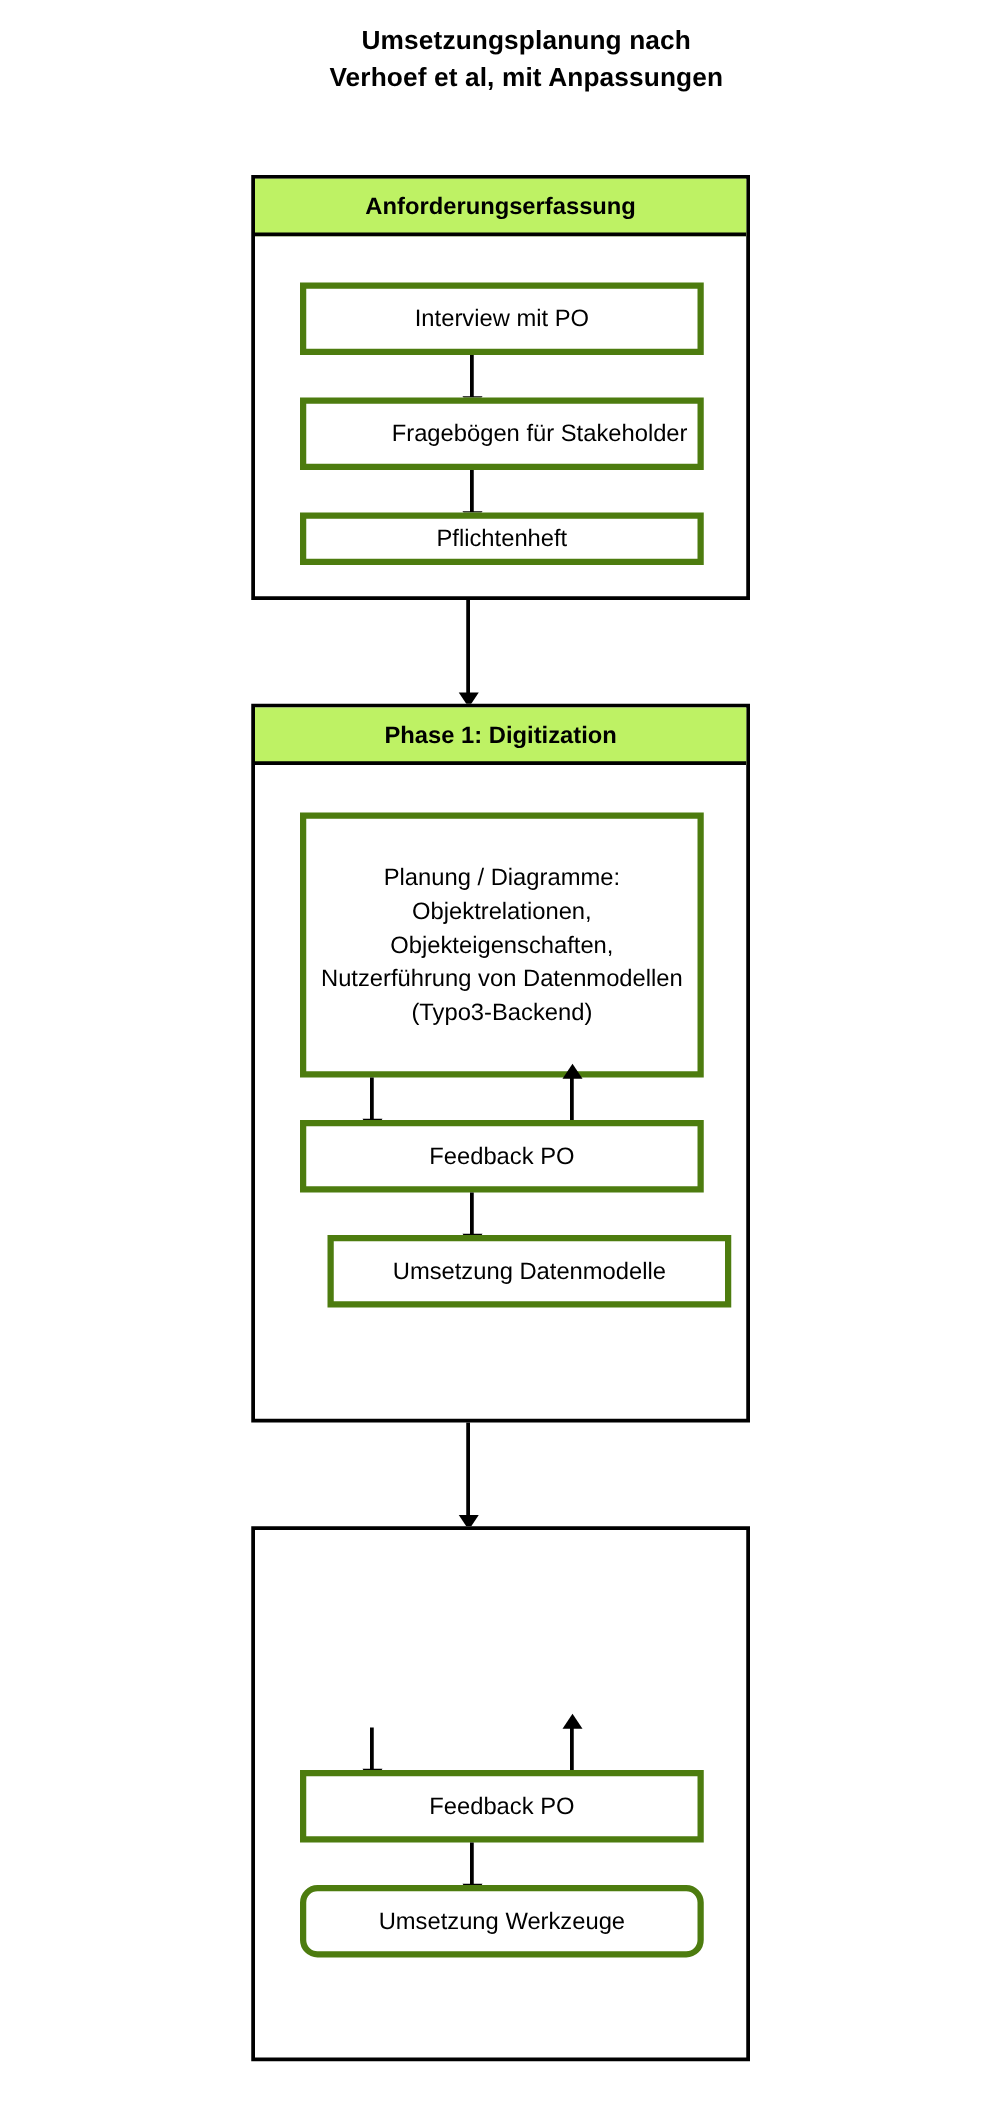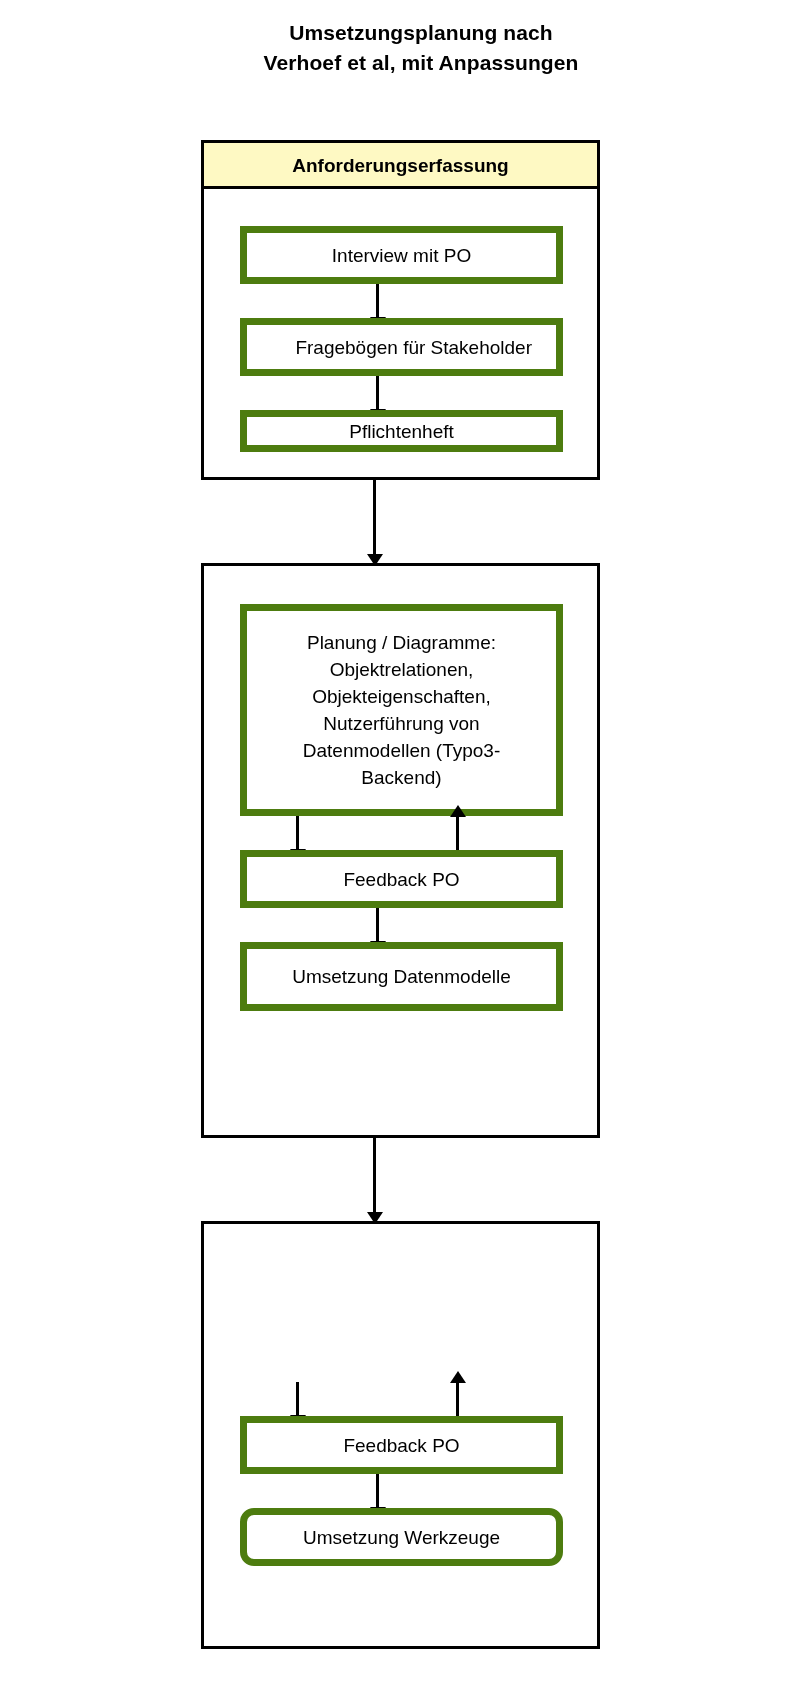--- a/index.html
+++ b/index.html
@@ -48,42 +48,42 @@
     background: #ffffff;
   }
   .phase-header {
     height: 46px;
     line-height: 46px;
     text-align: center;
     font-size: 19px;
     font-weight: bold;
     border-bottom: 3px solid #000000;
     box-sizing: border-box;
-    background: #fef9c3;
+    background: #bef264;
   }
   .phase-body {
     position: relative;
     box-sizing: border-box;
   }
 
   
   .step {
     position: absolute;
     left: 36px;          
     width: 323px;
-    border: 7px solid #4d7c0f;
+    border: 5px solid #4d7c0f;
     box-sizing: border-box;
     background: #ffffff;
     display: flex;
     align-items: center;
     justify-content: center;
     text-align: center;
     font-size: 19px;
     line-height: 27px;
-    padding: 4px 24px;
+    padding: 4px 8px;
   }
   .step-text { display: block; white-space: pre-line; }
 
   
   .arrow {
     position: absolute;
     width: 3px;
     background: #000000;
   }
   .arrow::after {
@@ -137,37 +137,38 @@
       <div class="step" style="top:221px; height:42px;">
         <span class="step-text">Pflichtenheft</span>
       </div>
 
     </div>
   </div>
 
   <div class="arrow down" style="left:373px; top:480px; height:75px;"></div>
 
   <div class="phase" style="top:563px; height:575px;">
+    <div class="phase-header">Phase 1: Digitization</div>
     <div class="phase-body" style="height:526px;">
 
       <div class="step" style="top:38px; height:212px;">
         <span class="step-text">Planung / Diagramme: Objektrelationen, Objekteigenschaften, Nutzerführung von Datenmodellen (Typo3-Backend)</span>
       </div>
 
       <div class="arrow down" style="left:92px; top:250px; height:34px;"></div>
 
       <div class="arrow up" style="left:252px; top:250px; height:34px;"></div>
 
       <div class="step" style="top:284px; height:58px;">
         <span class="step-text">Feedback PO</span>
       </div>
 
       <div class="arrow down" style="left:172px; top:342px; height:34px;"></div>
 
-      <div class="step" style="top:376px; height:69px;">
+      <div class="step" style="top:376px; height:58px;margin-left:22px;">
         <span class="step-text">Umsetzung Datenmodelle</span>
       </div>
 
     </div>
   </div>
 
   <div class="arrow down" style="left:373px; top:1138px; height:75px;"></div>
 
   <div class="phase" style="top:1221px; height:428px;">
     <div class="phase-body" style="height:379px;">

